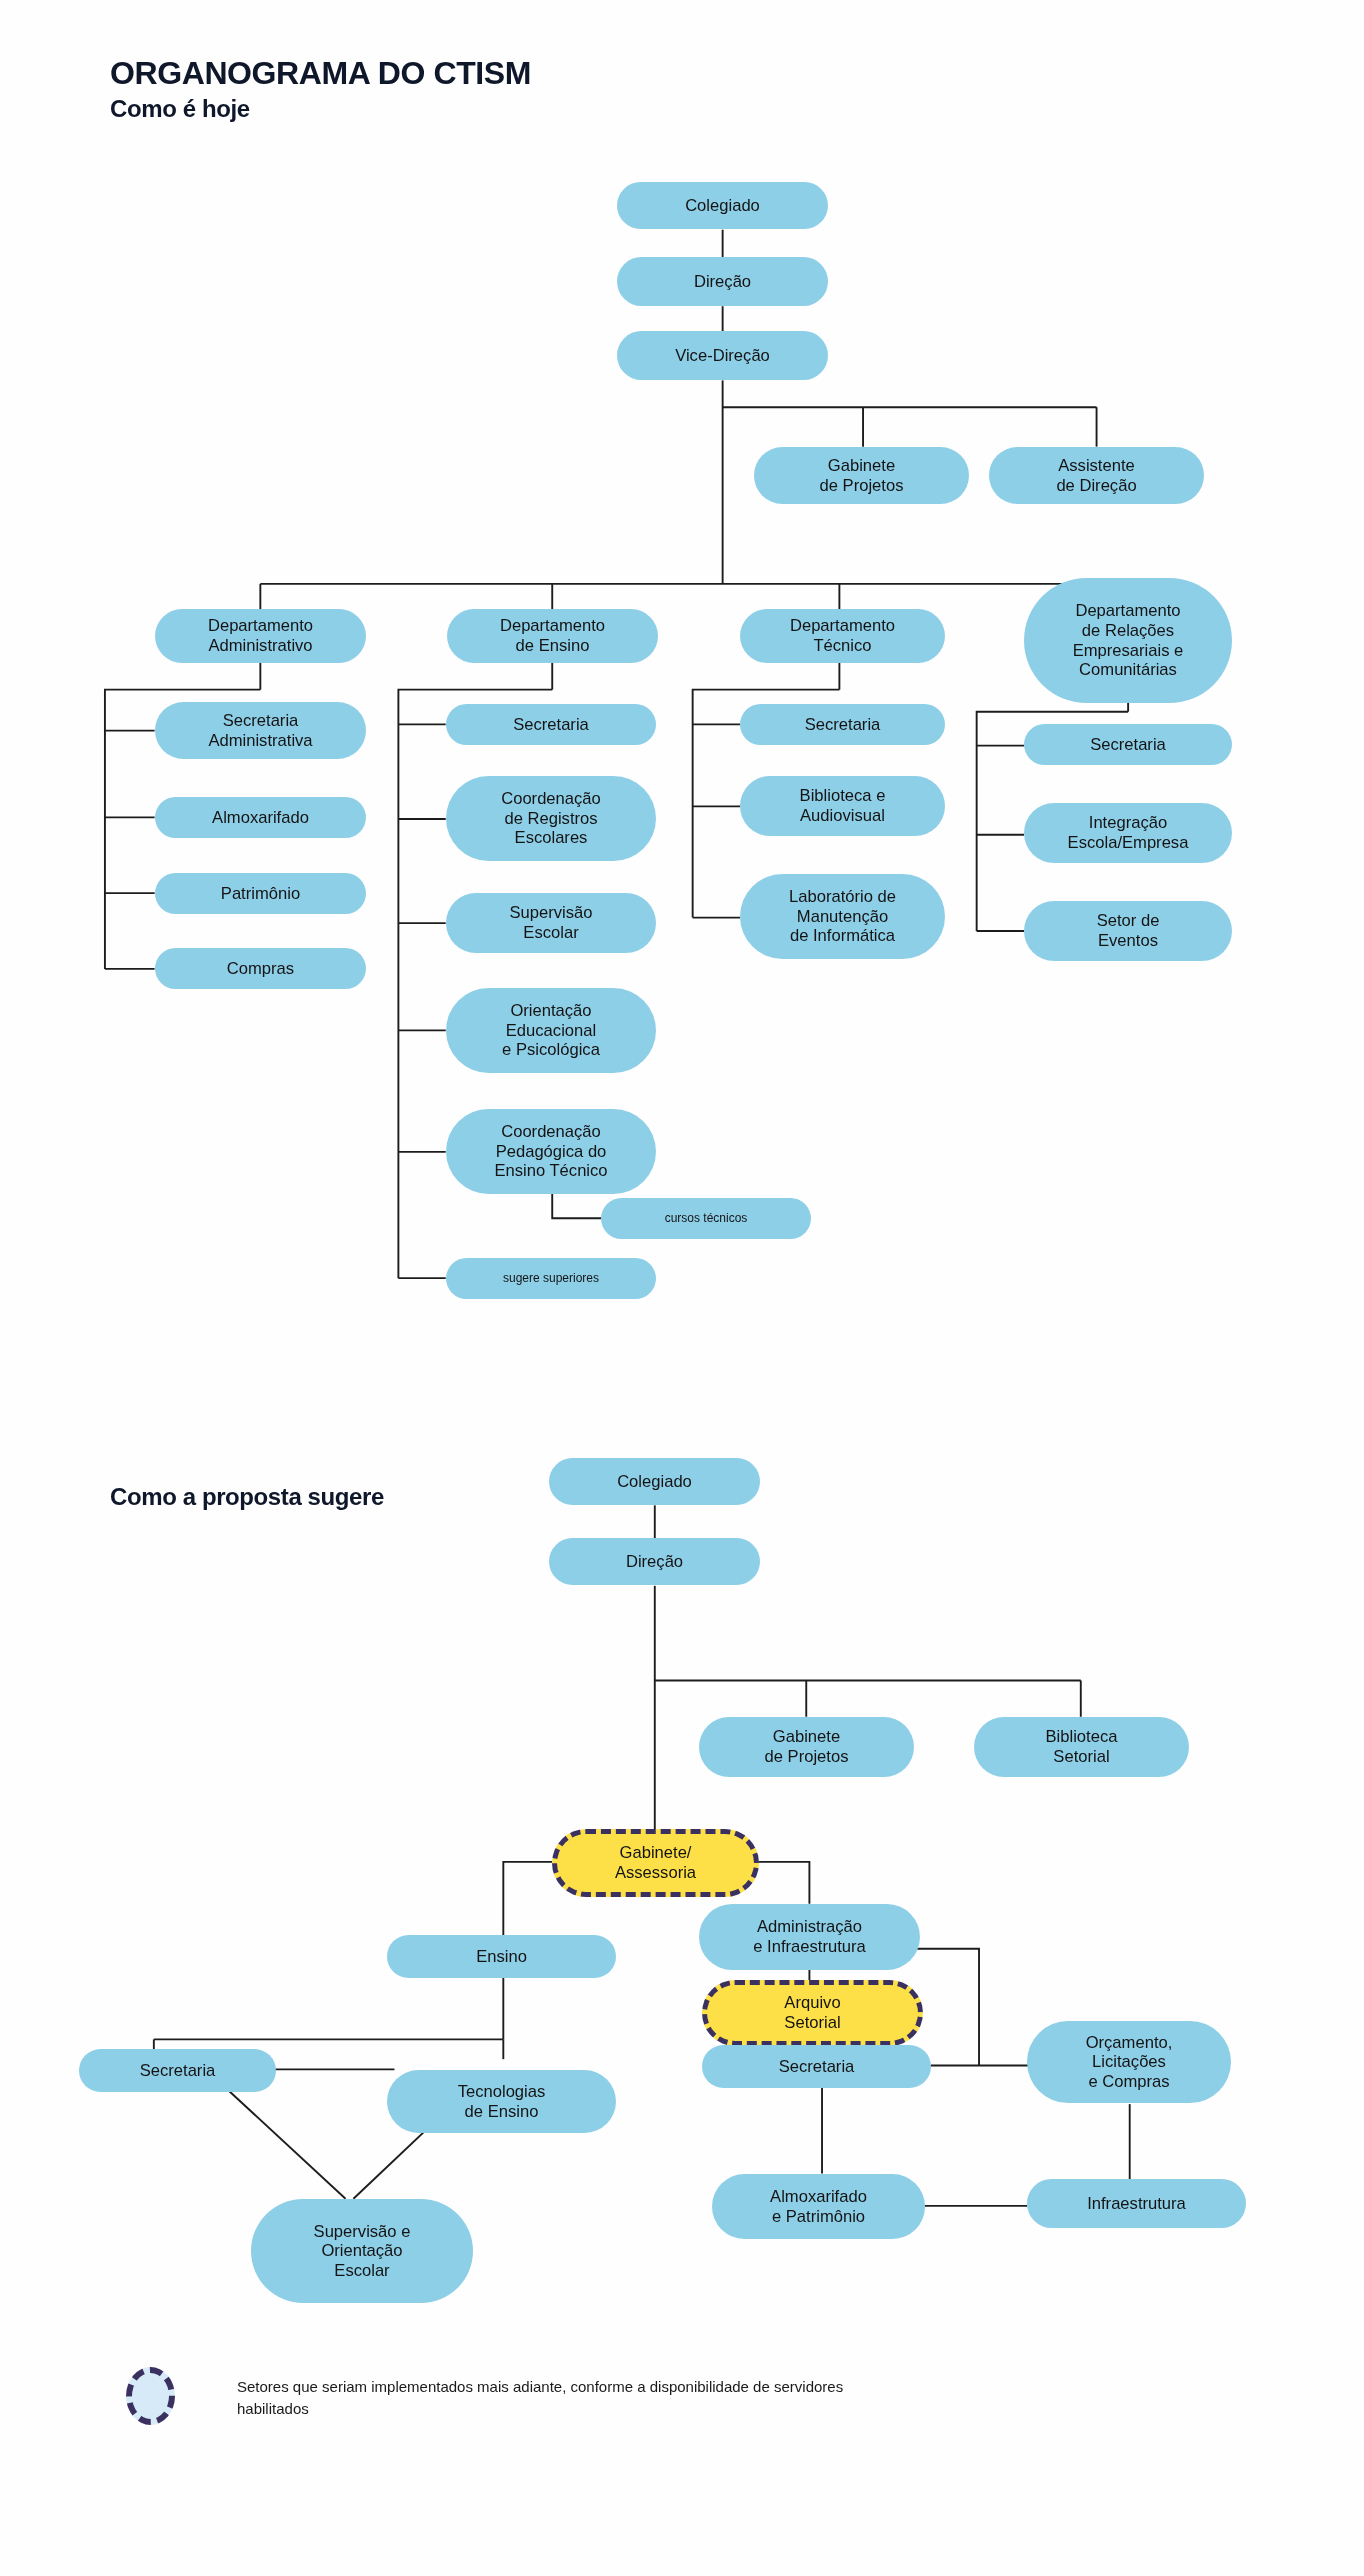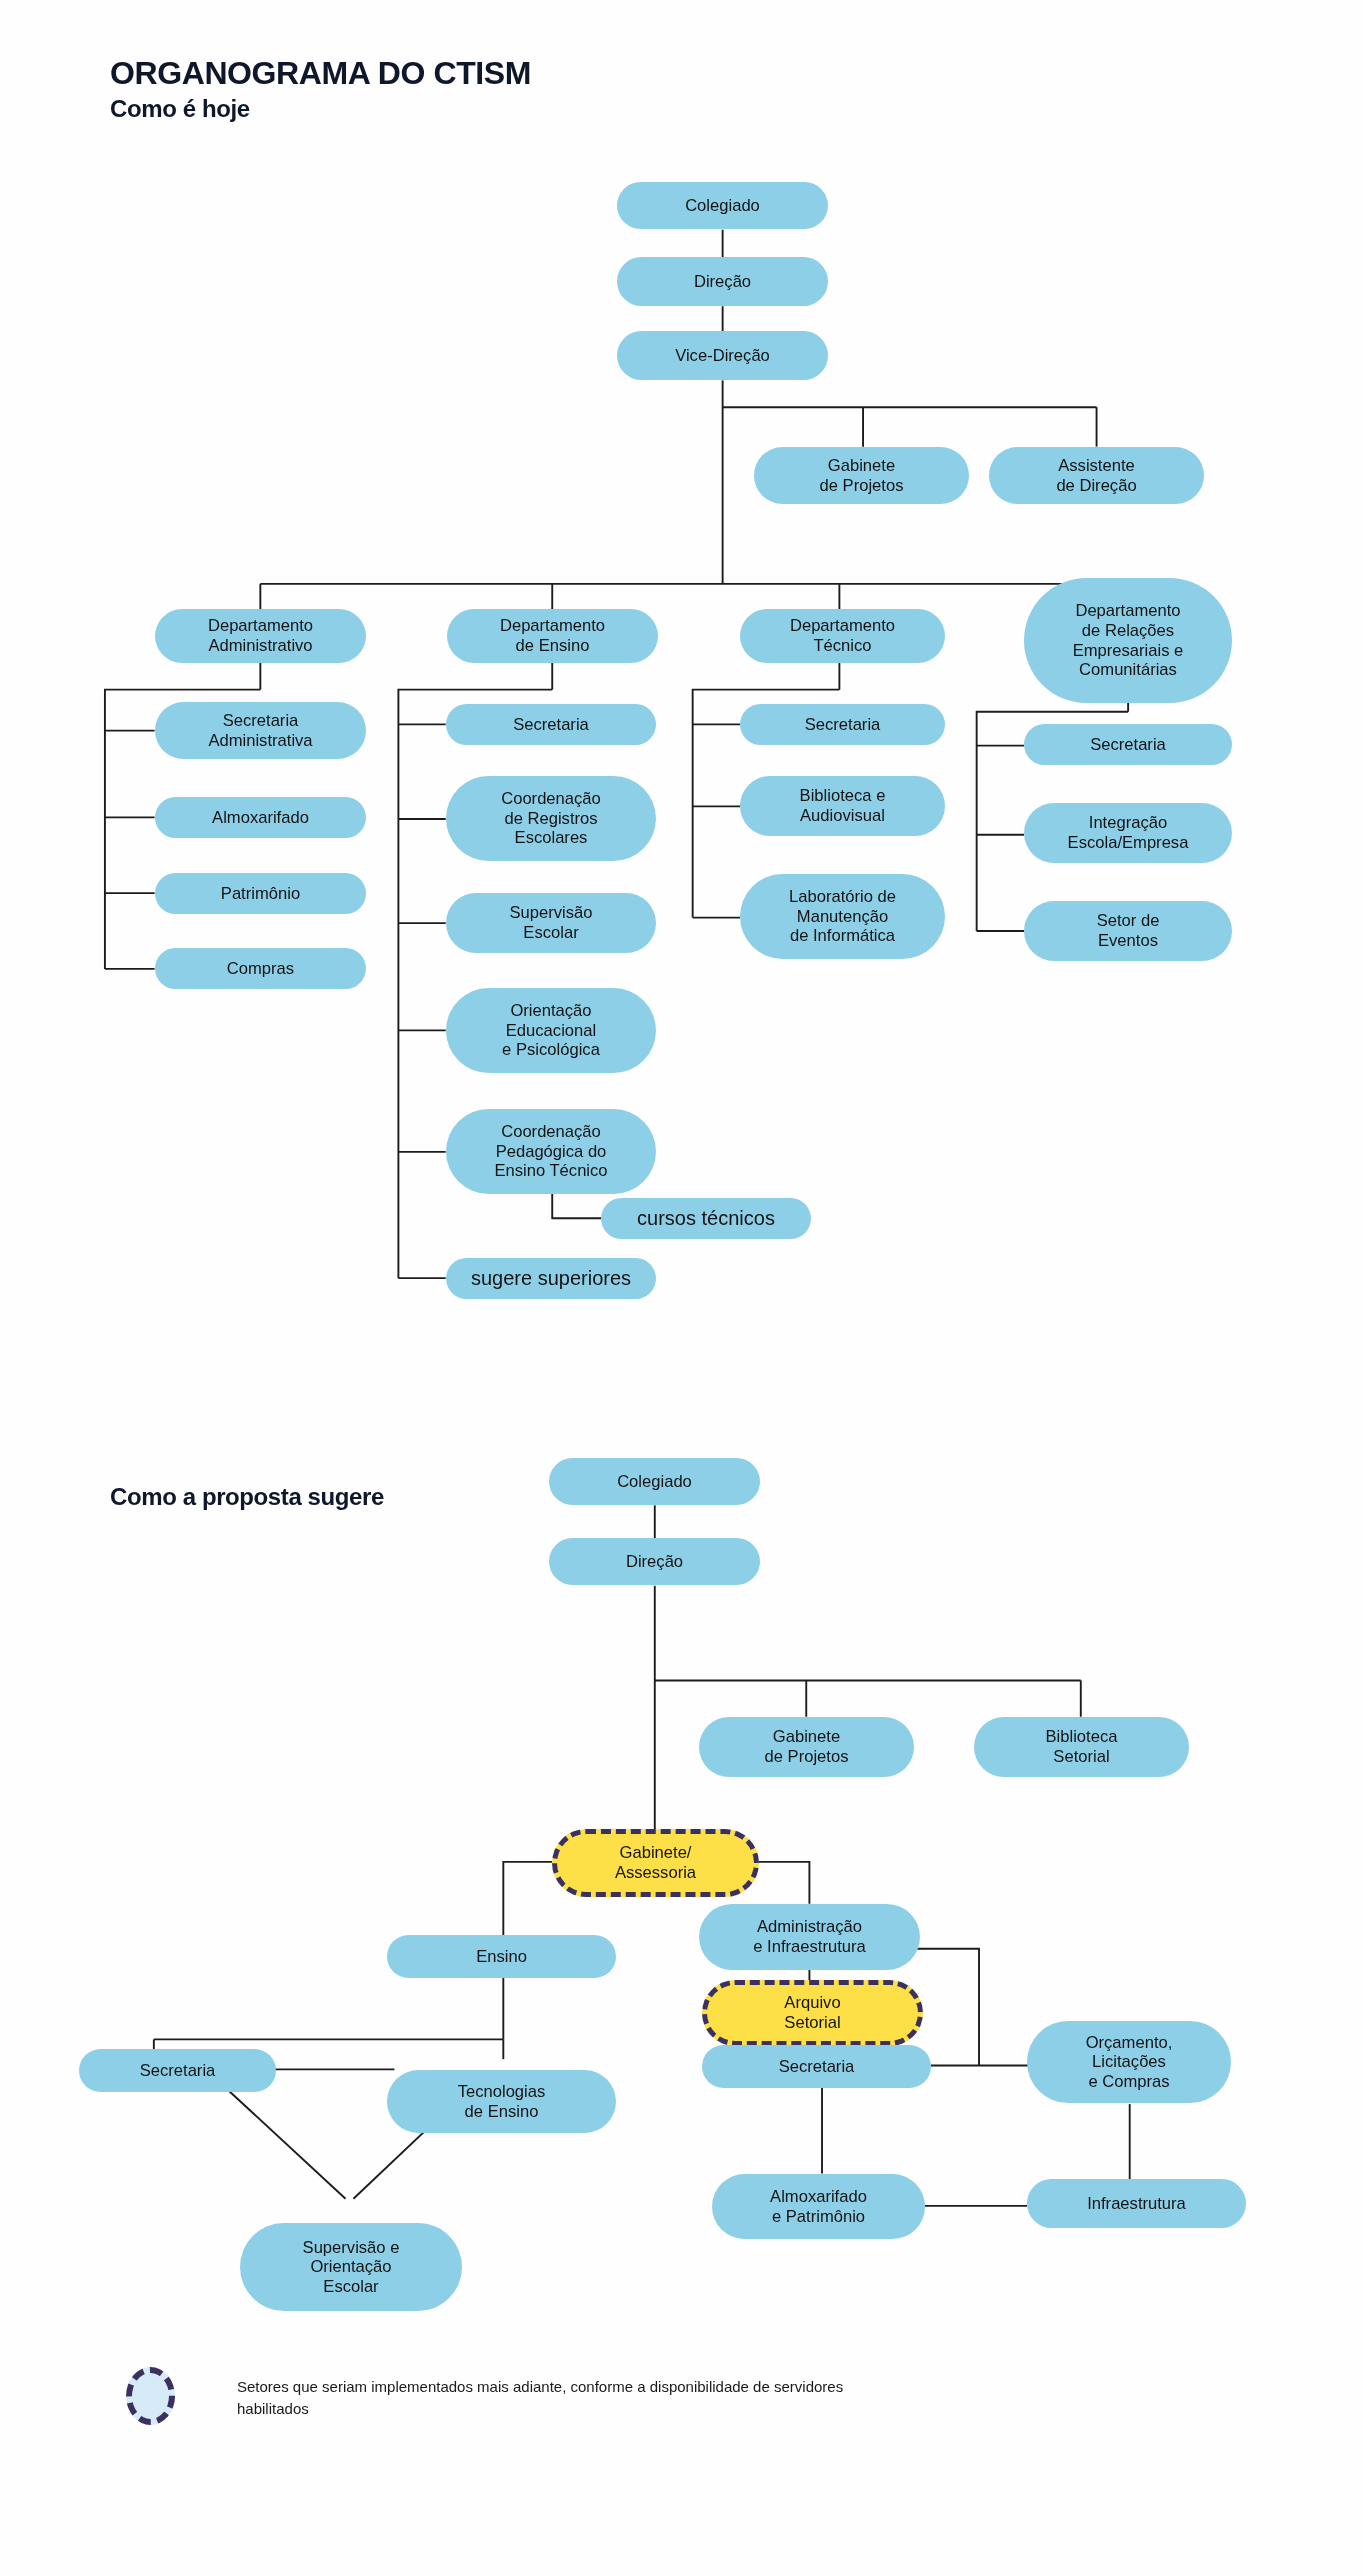--- a/index.html
+++ b/index.html
@@ -19,21 +19,21 @@
   #title-sub2{left:110px;top:1483px;font-size:24px;}
 
   .node{
     position:absolute;box-sizing:border-box;
     background:#8ecfe8;border-radius:788px;
     display:flex;align-items:center;justify-content:center;
     text-align:center;color:#141414;line-height:1.18;
     font-size:16.6px;padding:1.6px 8px;
     font-family:"Liberation Sans","DejaVu Sans",sans-serif;
   }
-  .node.small{font-size:20px;}
+  .node.small{font-size:12px;}
   .node.dashed{
     background:#fde047;
     border:5.5px dashed #3b3160;
     border-radius:788px;
   }
   .legend-text{
     position:absolute;font-size:15px;color:#1a1a1a;line-height:1.45;
     font-family:"Liberation Sans","DejaVu Sans",sans-serif;
   }
   .legend-chip{
@@ -204,21 +204,21 @@
   <div class="node dashed" style="left:702px;top:1980px;width:221px;height:66px;">Arquivo<br>Setorial</div>
 
   <div class="node" style="left:79px;top:2049px;width:197px;height:43px;">Secretaria</div>
 
   <div class="node" style="left:387px;top:2036px;width:229px;height:63px;margin-top:34px;">Tecnologias<br>de Ensino</div>
 
   <div class="node" style="left:702px;top:2045px;width:229px;height:43px;">Secretaria</div>
 
   <div class="node" style="left:1027px;top:2021px;width:204px;height:82px;">Orçamento,<br>Licitações<br>e Compras</div>
 
-  <div class="node" style="left:240px;top:2199px;width:222px;height:88px;margin-top:24px;">Supervisão e<br>Orientação<br>Escolar</div>
+  <div class="node" style="left:251px;top:2199px;width:222px;height:104px;">Supervisão e<br>Orientação<br>Escolar</div>
 
   <div class="node" style="left:712px;top:2174px;width:213px;height:65px;">Almoxarifado<br>e Patrimônio</div>
 
   <div class="node" style="left:1027px;top:2179px;width:219px;height:49px;">Infraestrutura</div>
 
   <div class="legend-chip" style="left:126px;top:2367px;"></div>
   <div class="legend-text" style="left:237px;top:2376px;width:631px;">Setores que seriam implementados mais adiante, conforme a disponibilidade de servidores habilitados</div>
 
 </div>
 

